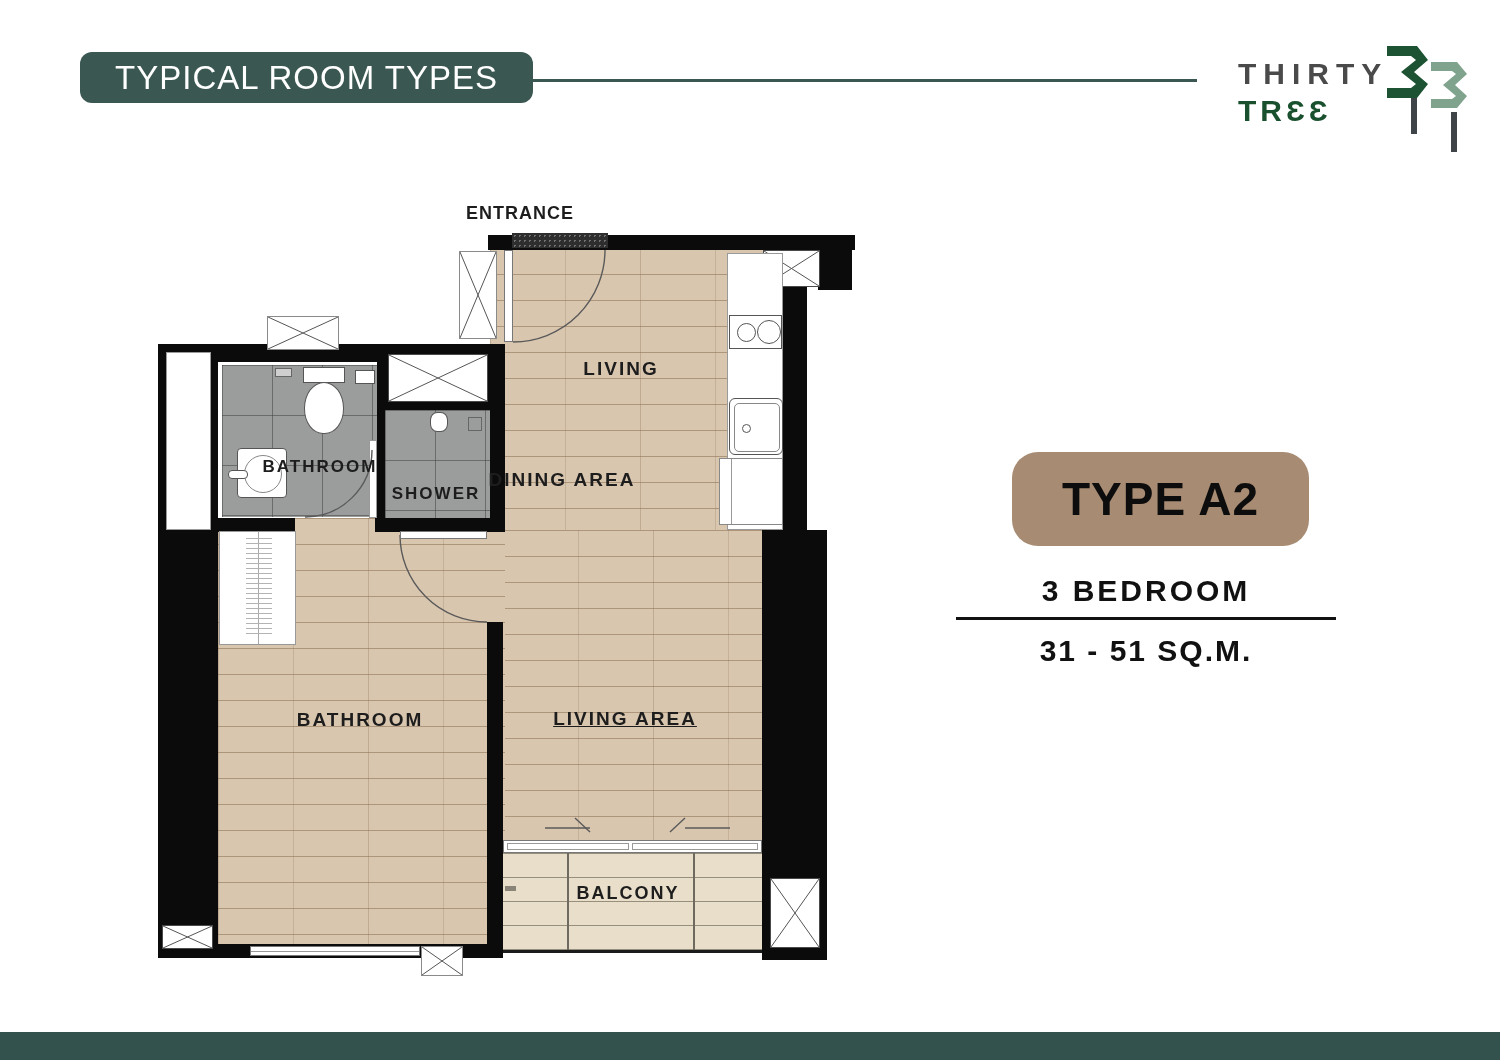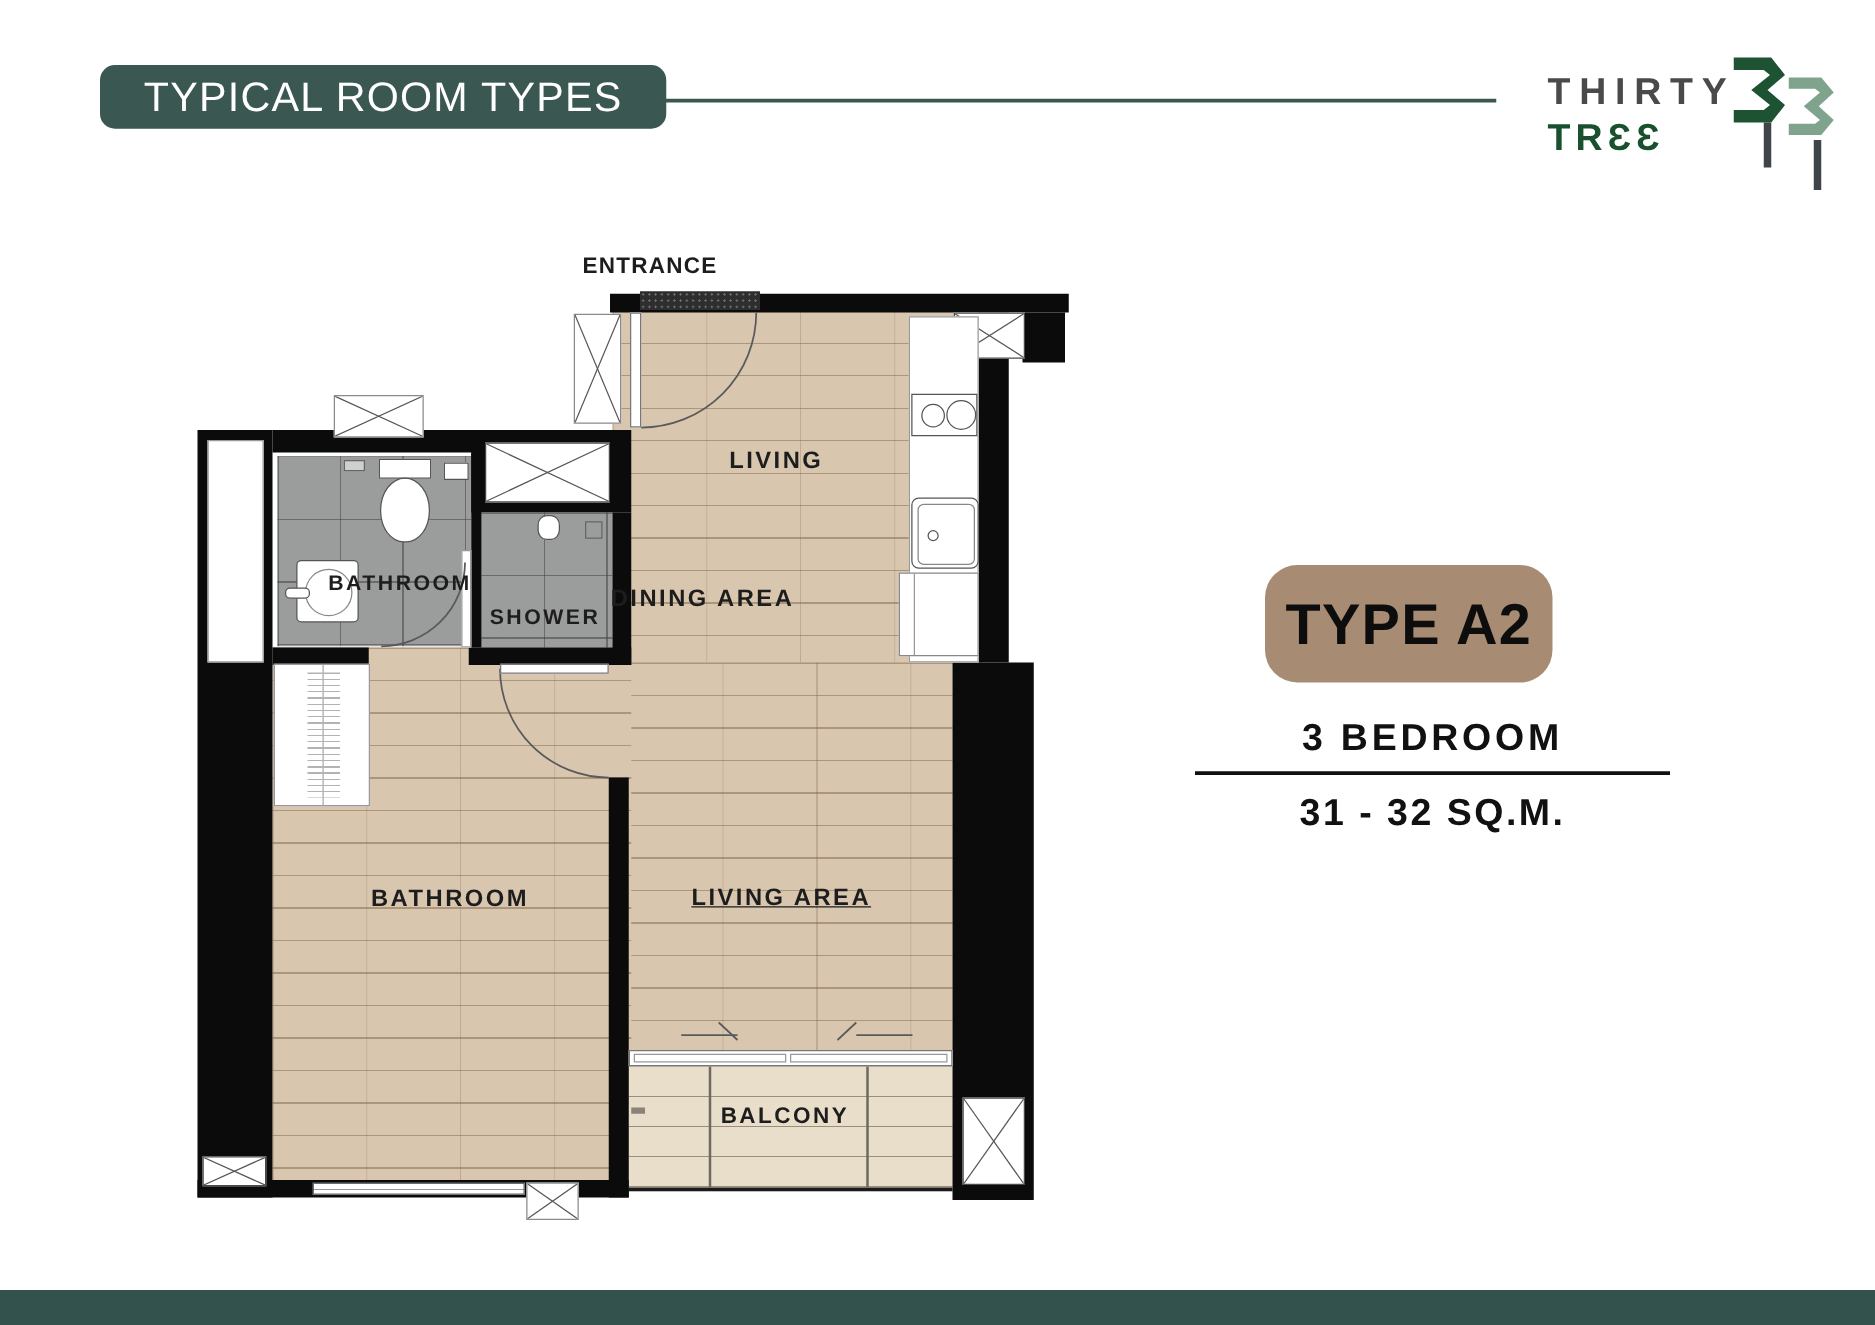--- a/index.html
+++ b/index.html
@@ -47,21 +47,21 @@
     font-weight:bold;font-size:19px;letter-spacing:2px;color:#1d1d1d;text-align:center;
   }
   .mat{
     background-color:#2e2e2e;
     background-image:radial-gradient(rgba(160,160,160,.6) 1px, transparent 1px);
     background-size:5px 5px;
   }
   .wcol{background:#ffffff;border:1px solid #9a9a9a;box-sizing:border-box;}
   
   .type-badge{
-    left:1012px;top:452px;width:230px;height:94px;background:#A78B73;border-radius:26px;
+    left:1012px;top:452px;width:297px;height:94px;background:#A78B73;border-radius:26px;
     display:flex;align-items:center;justify-content:center;
     font-size:46px;font-weight:bold;color:#0d0d0d;letter-spacing:1px;
   }
   .info-text{width:380px;left:956px;text-align:center;color:#111;font-weight:bold;}
   .info-bedrooms{top:574px;font-size:30px;letter-spacing:3px;}
   .info-divider{left:956px;top:617px;width:380px;height:3px;background:#111;}
   .info-area{top:634px;font-size:30px;letter-spacing:2px;}
   
   .footer-bar{left:0;top:1032px;width:1500px;height:28px;background:#33514D;}
   svg.overlay{left:0;top:0;width:1500px;height:1060px;pointer-events:none;}
@@ -214,15 +214,15 @@
   <div class="abs room-label" style="left:360px;top:720px;">BATHROOM</div>
   <div class="abs room-label" style="left:625px;top:719px;text-decoration:underline;">LIVING AREA</div>
   <div class="abs room-label" style="left:628px;top:893px;font-size:18px;">BALCONY</div>
 </div>
 
 <div class="abs type-badge">
   <span>TYPE A2</span>
 </div>
 <div class="abs info-text info-bedrooms">3 BEDROOM</div>
 <div class="abs info-divider"></div>
-<div class="abs info-text info-area">31 - 32 SQ.M.</div>
+<div class="abs info-text info-area">31 - 51 SQ.M.</div>
 
 <div class="abs footer-bar"></div>
 
 </body></html>

